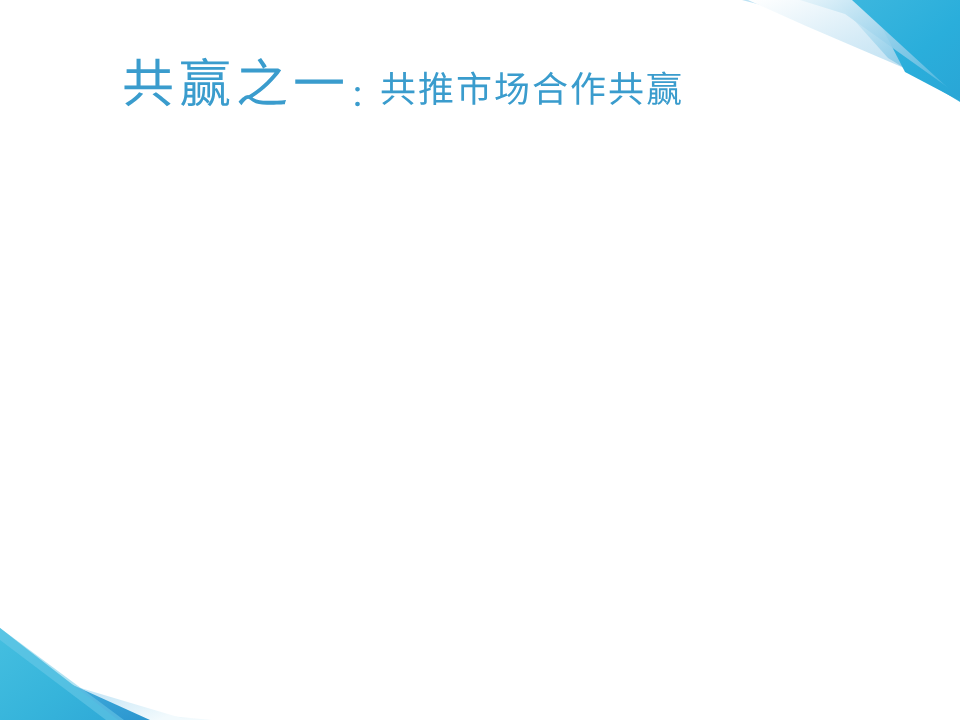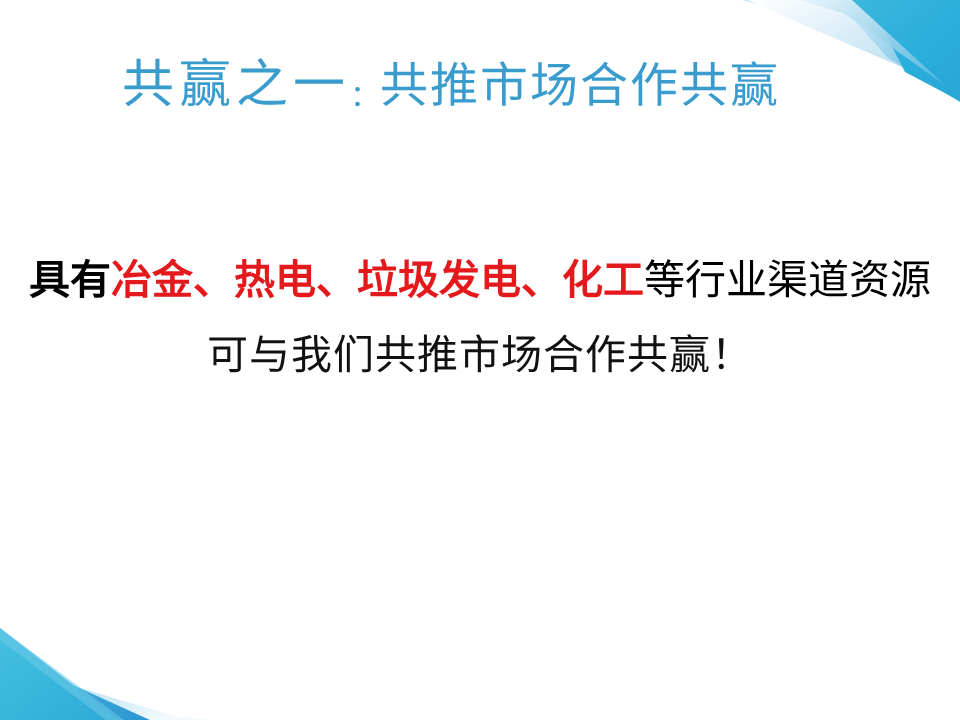--- a/index.html
+++ b/index.html
@@ -50,21 +50,21 @@
     font-family: "DejaVu Serif", "Liberation Serif", serif;
     font-size: 30px;
     color: #3a9ccd;
     vertical-align: baseline;
     letter-spacing: 0px;
     position: relative;
     top: 4px;
   }
   .title-sub {
     font-family: "DejaVu Serif", "Liberation Serif", serif;
-    font-size: 48px;
+    font-size: 36px;
     letter-spacing: 2px;
     color: #3a9ccd;
     vertical-align: baseline;
   }
 
   
   .body-block {
     position: absolute;
     left: 0;
     top: 243px;
@@ -170,23 +170,14 @@
       <polygon points="0,628 118,720 0,720" fill="url(#grBLteal)"></polygon>
 
       <polygon points="0,628 124,720 106,720 0,640" fill="#6ecbe8" opacity="0.55"></polygon>
     </g>
   </svg>
 
   <div class="title-block">
     <span class="title-main">共赢之一</span><span class="title-sep">：</span><span class="title-sub">共推市场合作共赢</span>
   </div>
 
-  <div class="body-block">
-
-    <div class="body-line line-1">
-      <span class="seg-black">具有</span><span class="seg-red">冶金、热电、垃圾发电、化工</span><span class="seg-plain">等行业渠道资源</span>
-    </div>
-
-    <div class="body-line line-2">可与我们共推市场合作共赢！</div>
-
-  </div>
 
 </div>
 
 </body></html>

